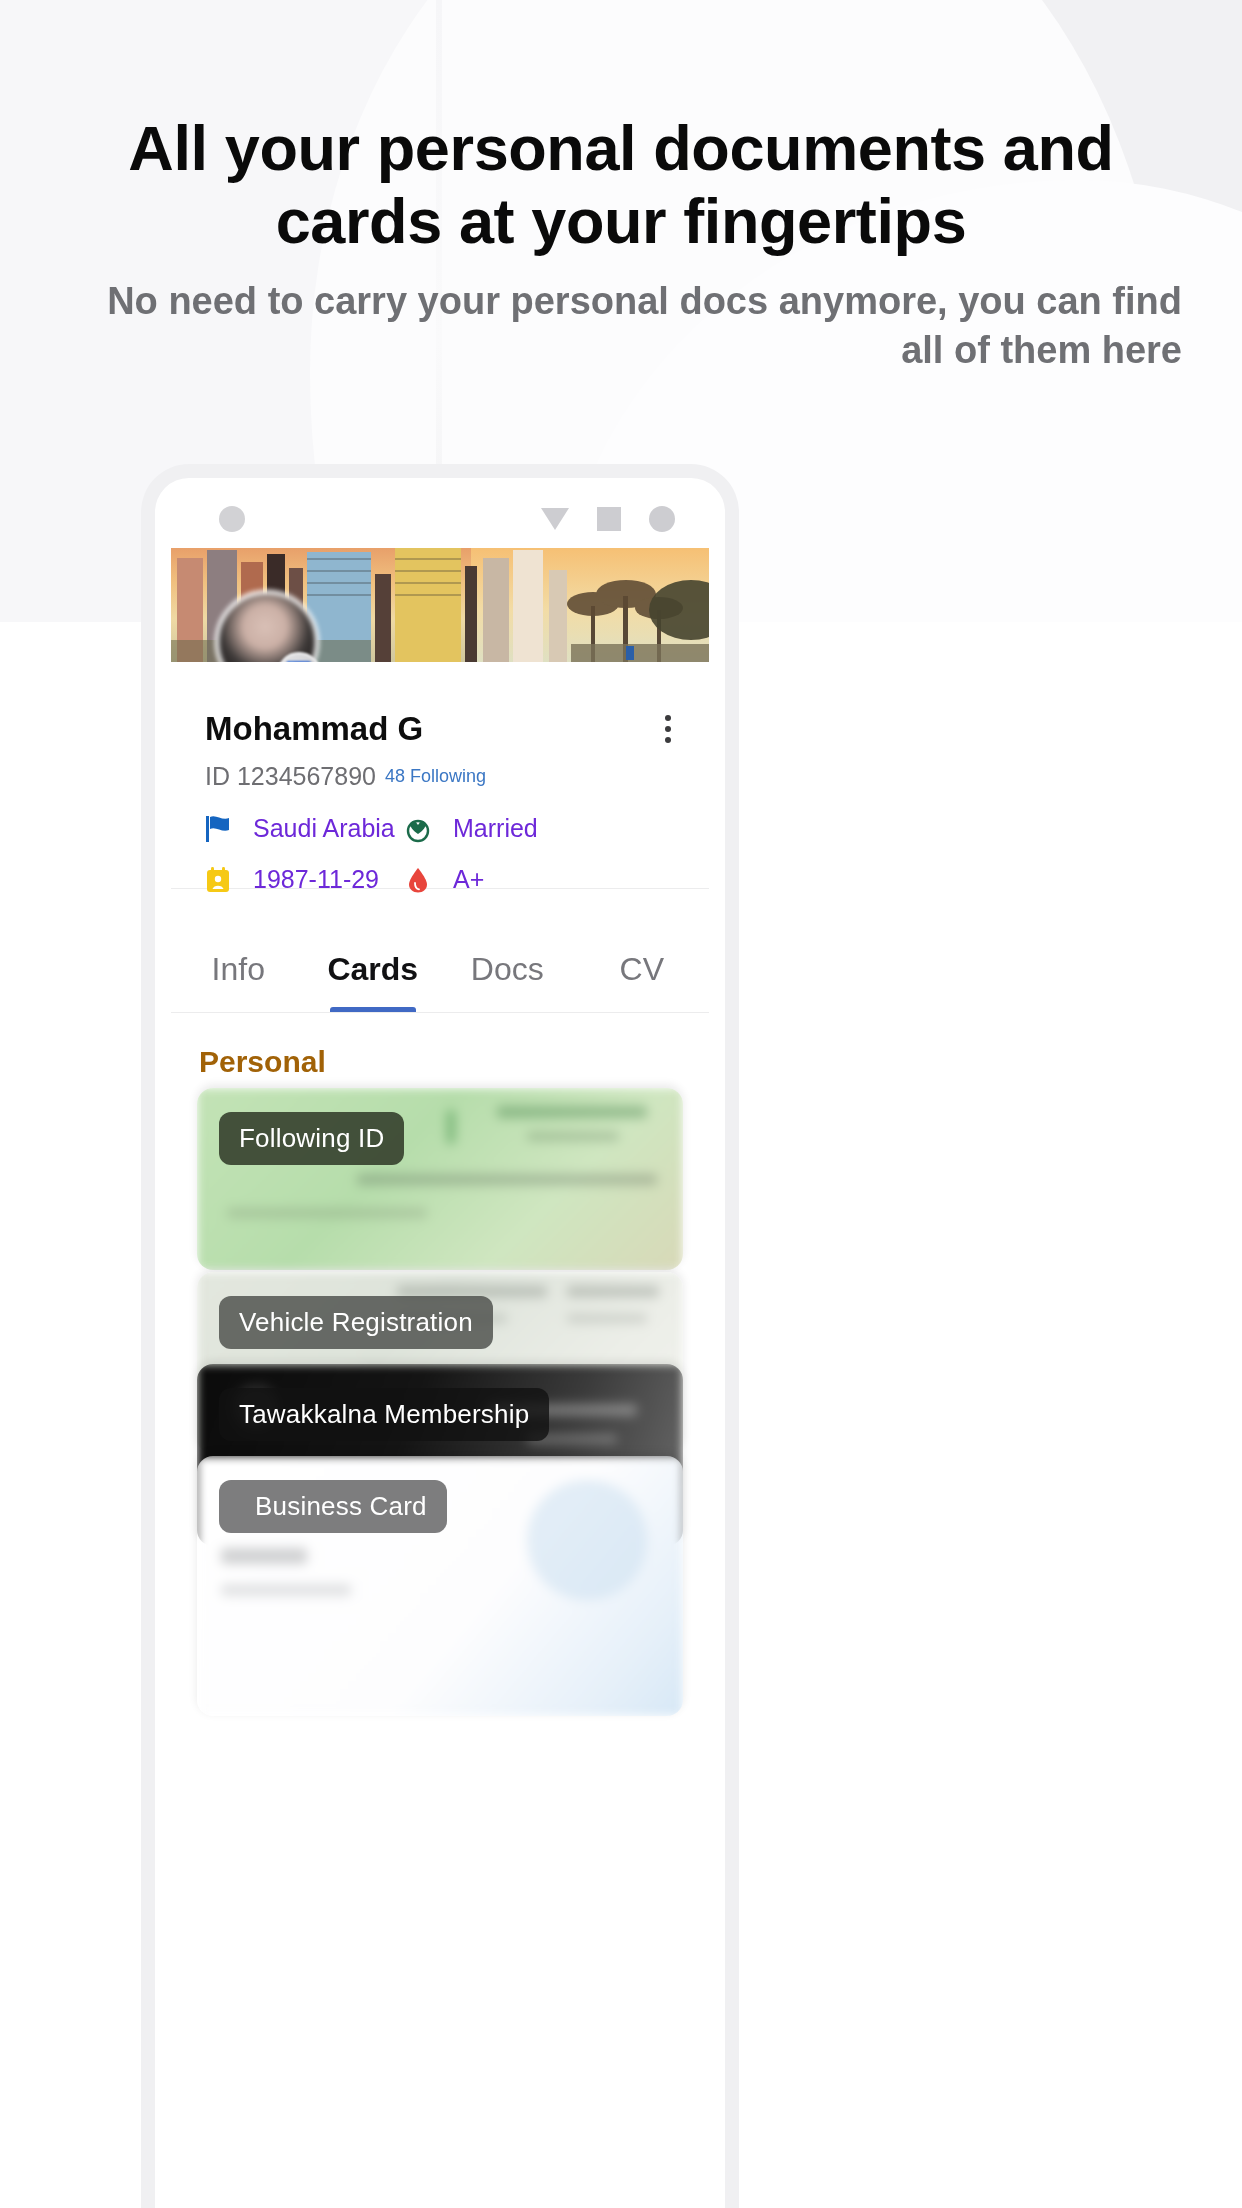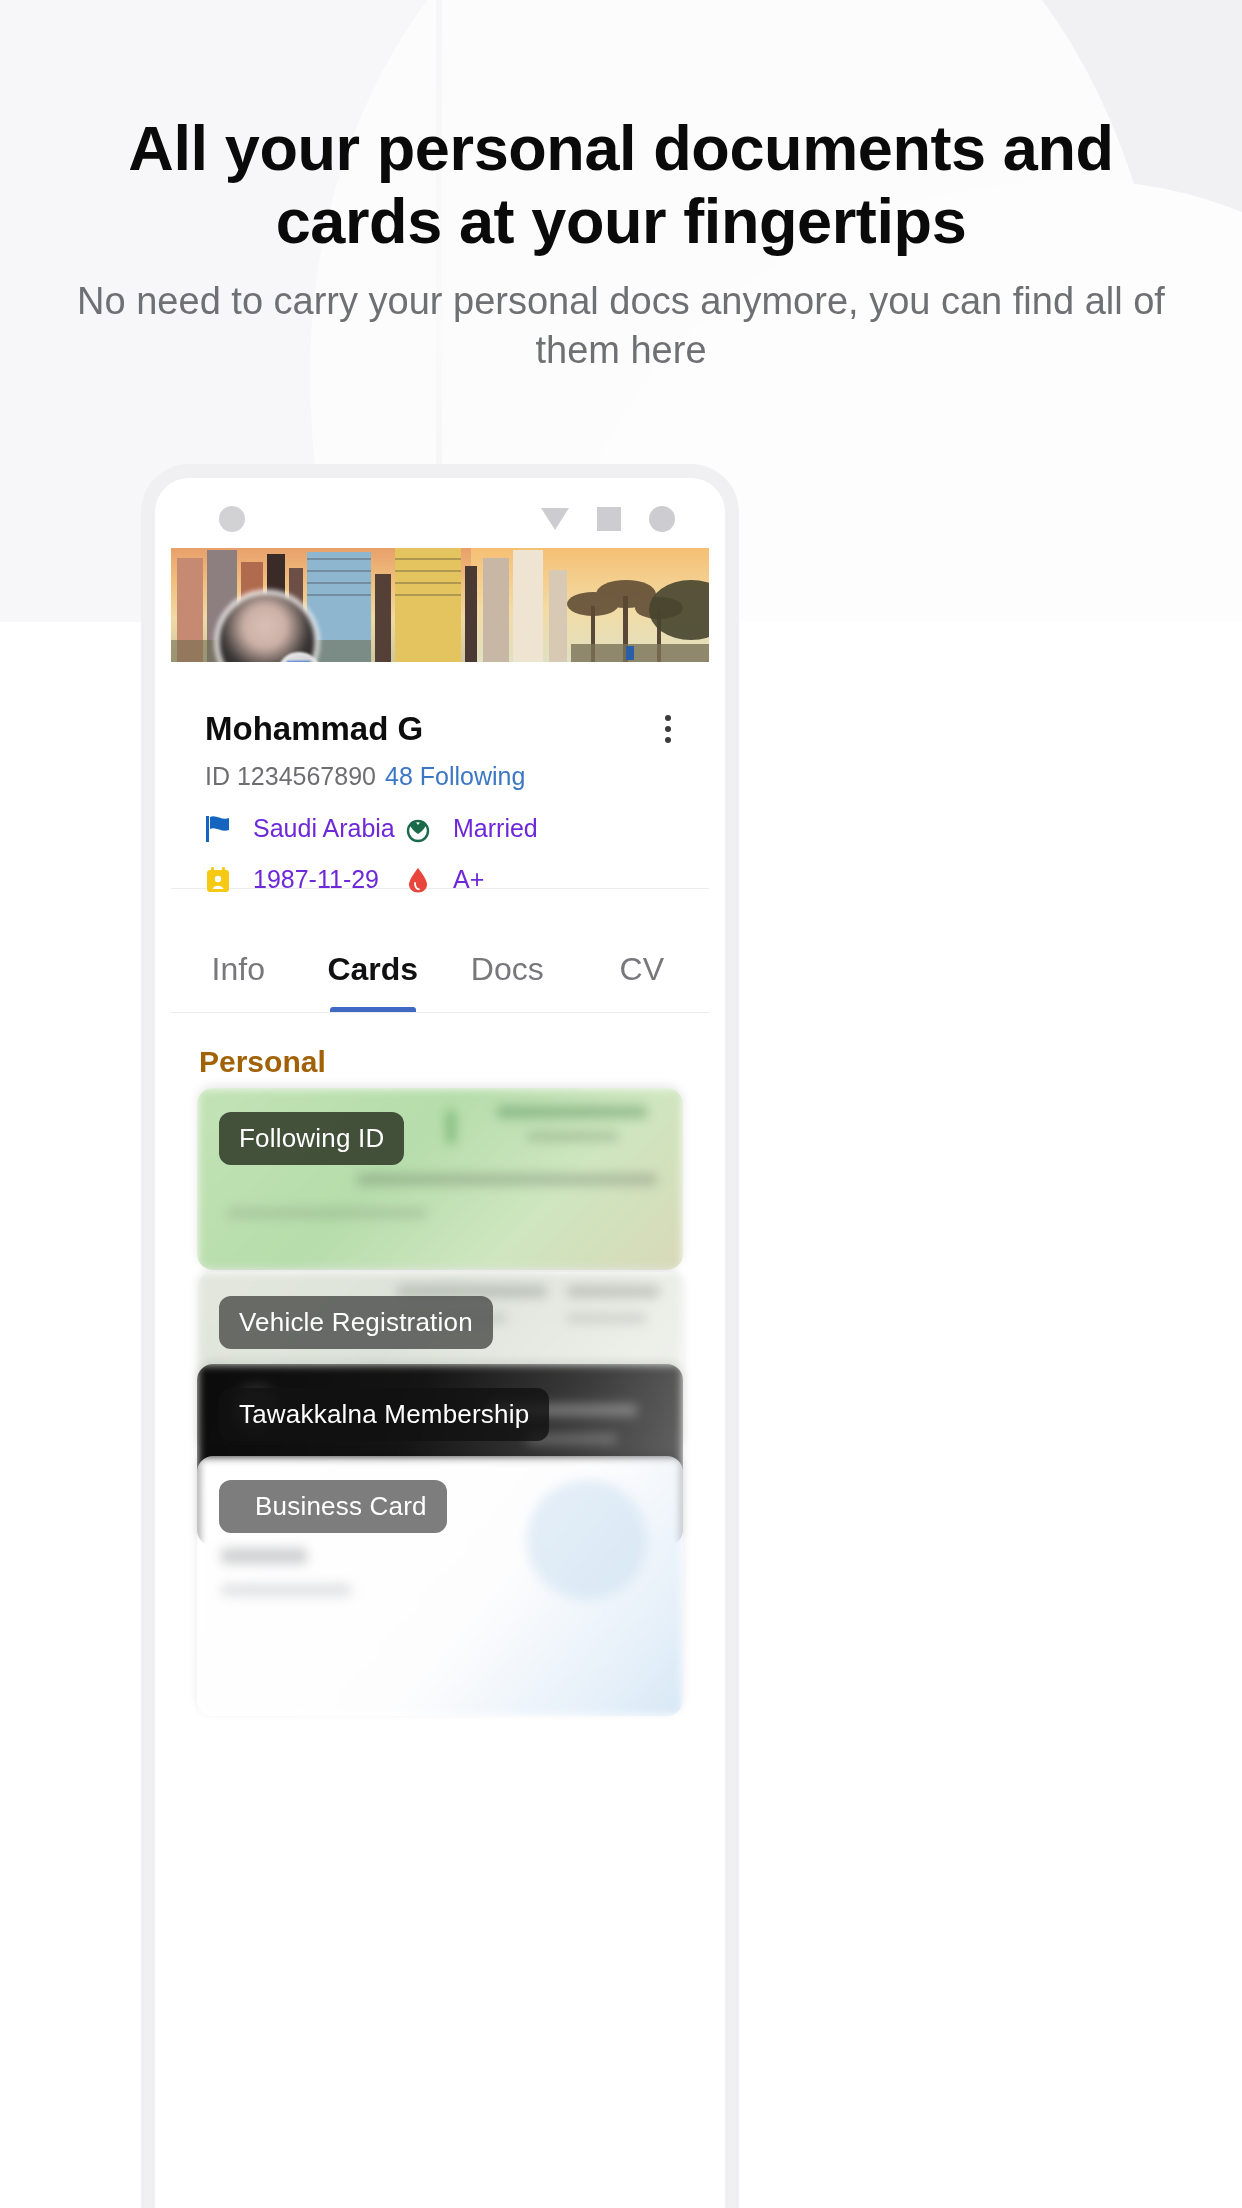--- a/index.html
+++ b/index.html
@@ -41,22 +41,22 @@
 
   #hero-text { position:absolute; left:0; top:0; width:1242px; }
   #headline {
     position:absolute; left:60px; top:112px; width:1122px;
     text-align:center;
     font-size:63px; line-height:1.16; font-weight:bold;
     color:#0a0a0a; letter-spacing:-0.4px;
   }
   #subtitle {
     position:absolute; left:60px; top:277px; width:1122px;
-    text-align:center;
-    font-size:38px; line-height:1.28; font-weight:400;
+    text-align:right;
+    font-size:38px; line-height:1.28; font-weight:700;
     color:#6f7074;
   }
 
   
   #phone {
     position:absolute; left:155px; top:478px;
     width:570px; height:1730px;
     background:#ffffff;
     border-radius:34px 34px 0 0;
     box-shadow:0 0 0 14px #f0f0f2;
@@ -142,21 +142,21 @@
     display:flex; flex-direction:column; align-items:center; justify-content:center; gap:5px;
   }
   #kebab-menu span {
     display:block; width:6px; height:6px; border-radius:50%; background:#3b3b3d;
   }
   #id-row {
     position:absolute; left:34px; top:100px; right:26px;
     display:flex; align-items:center;
   }
   #profile-id { font-size:25px; color:#6e6e72; width:180px; }
-  #following-link { font-size:25px; color:#3b77c4; }
+  #following-link { font-size:18px; color:#3b77c4; }
 
   #meta-grid {
     position:absolute; left:34px; top:152px; right:26px;
   }
   .meta-row { display:flex; align-items:center; margin-bottom:22px; }
   .meta-cell { display:flex; align-items:center; width:200px; }
   .meta-ico {
     width:34px; margin-right:14px;
     display:flex; align-items:center; justify-content:flex-start;
   }

